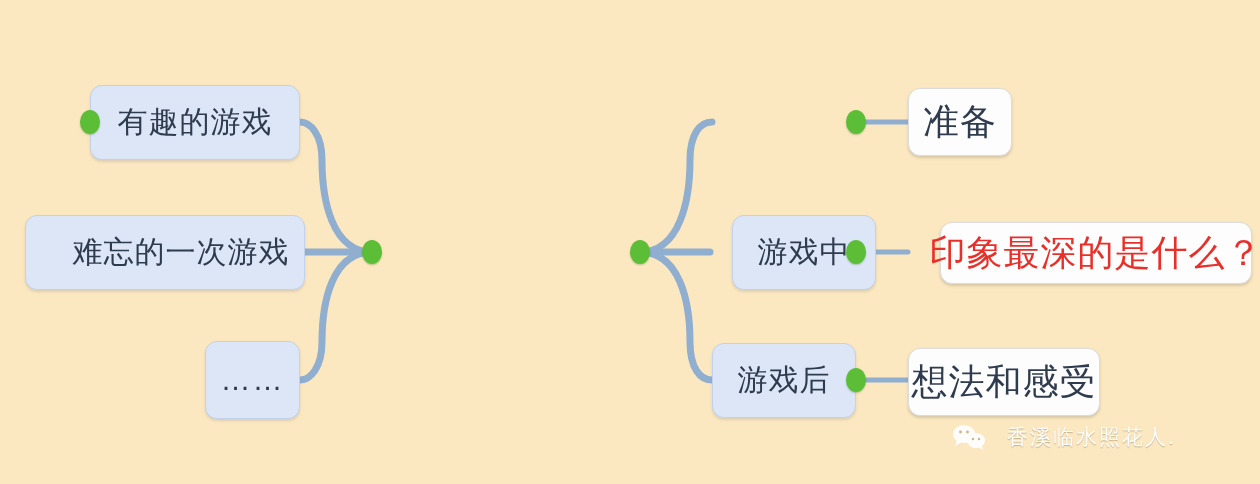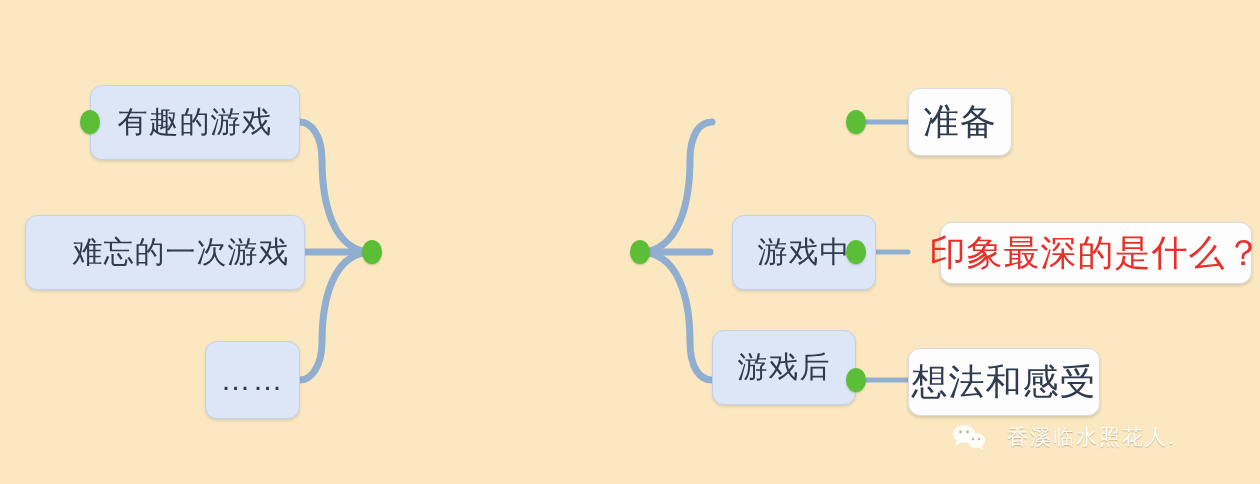--- a/index.html
+++ b/index.html
@@ -140,21 +140,21 @@
   </div>
 
   <div class="node topic" style="left:712px; top:215px; width:144px; height:75px;margin-left:20px;">
     <span>游戏中</span>
   </div>
   <div class="bullet" style="left:846px; top:240px;"></div>
   <div class="node leaf accent" style="left:908px; top:222px; width:312px; height:62px;margin-left:32px;">
     <span>印象最深的是什么？</span>
   </div>
 
-  <div class="node topic" style="left:712px; top:330px; width:144px; height:75px;">
+  <div class="node topic" style="left:712px; top:343px; width:144px; height:75px;">
     <span>游戏后</span>
   </div>
   <div class="bullet" style="left:846px; top:368px;"></div>
   <div class="node leaf" style="left:908px; top:348px; width:192px; height:68px;">
     <span>想法和感受</span>
   </div>
 
   <div id="watermark">
     <svg id="wechat-icon" width="34" height="28" viewBox="0 0 34 28" xmlns="http://www.w3.org/2000/svg">
       <g fill="#FFFFFF" opacity="0.95">

